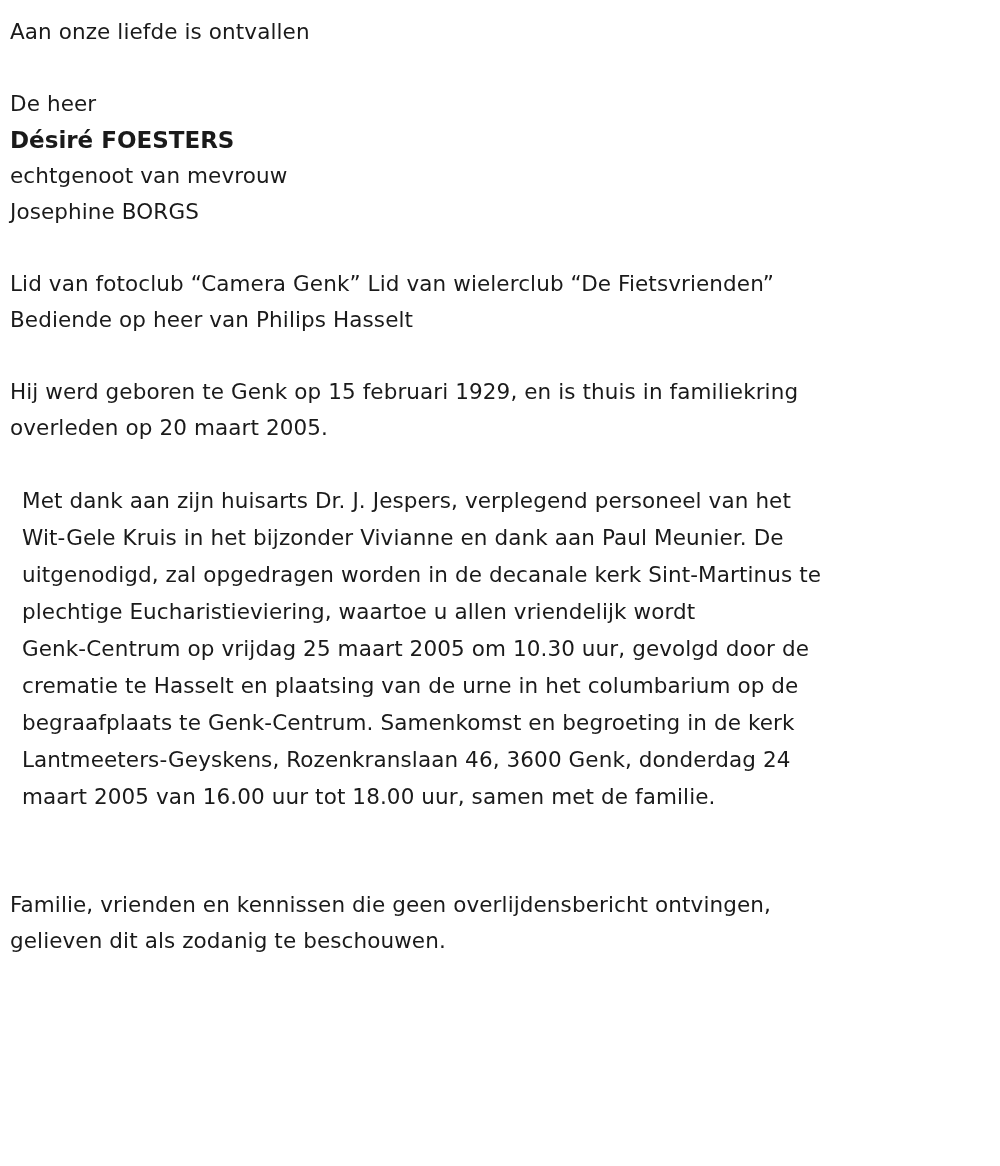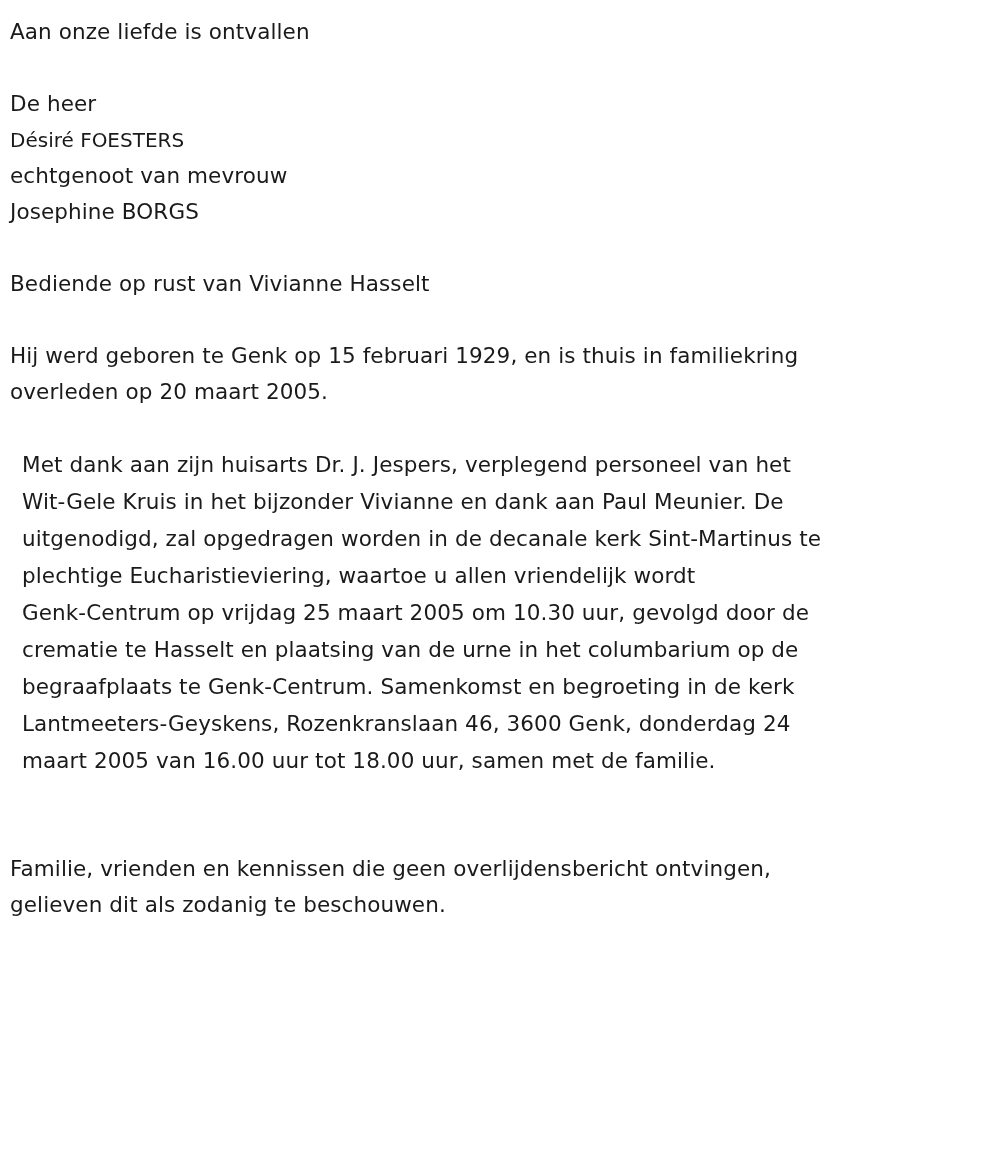--- a/index.html
+++ b/index.html
@@ -22,22 +22,22 @@
   .block {
     margin: 0;
   }
   .line {
     font-size: 21.5px;
     line-height: 36px;
     letter-spacing: 0.1px;
     white-space: pre-wrap;
   }
   .name {
-    font-weight: normal;
-    font-size: 20px;
+    font-weight: bold;
+    font-size: 23px;
     line-height: 36px;
   }
   .spacer {
     height: 36px;
   }
   .para .line {
     line-height: 37px;
     margin-left: 12px;
   }
 </style>
@@ -55,21 +55,22 @@
   <div class="block">
     <div class="line">De heer</div>
     <div class="name">Désiré FOESTERS</div>
     <div class="line">echtgenoot van mevrouw</div>
     <div class="line">Josephine BORGS</div>
   </div>
 
   <div class="spacer"></div>
 
   <div class="block">
-    <div class="line">Bediende op rust van Vivianne Hasselt</div>
+    <div class="line">Lid van fotoclub “Camera Genk” Lid van wielerclub “De Fietsvrienden”</div>
+    <div class="line">Bediende op heer van Philips Hasselt</div>
   </div>
 
   <div class="spacer"></div>
 
   <div class="block">
     <div class="line">Hij werd geboren te Genk op 15 februari 1929, en is thuis in familiekring</div>
     <div class="line">overleden op 20 maart 2005.</div>
   </div>
 
   <div class="spacer"></div>

